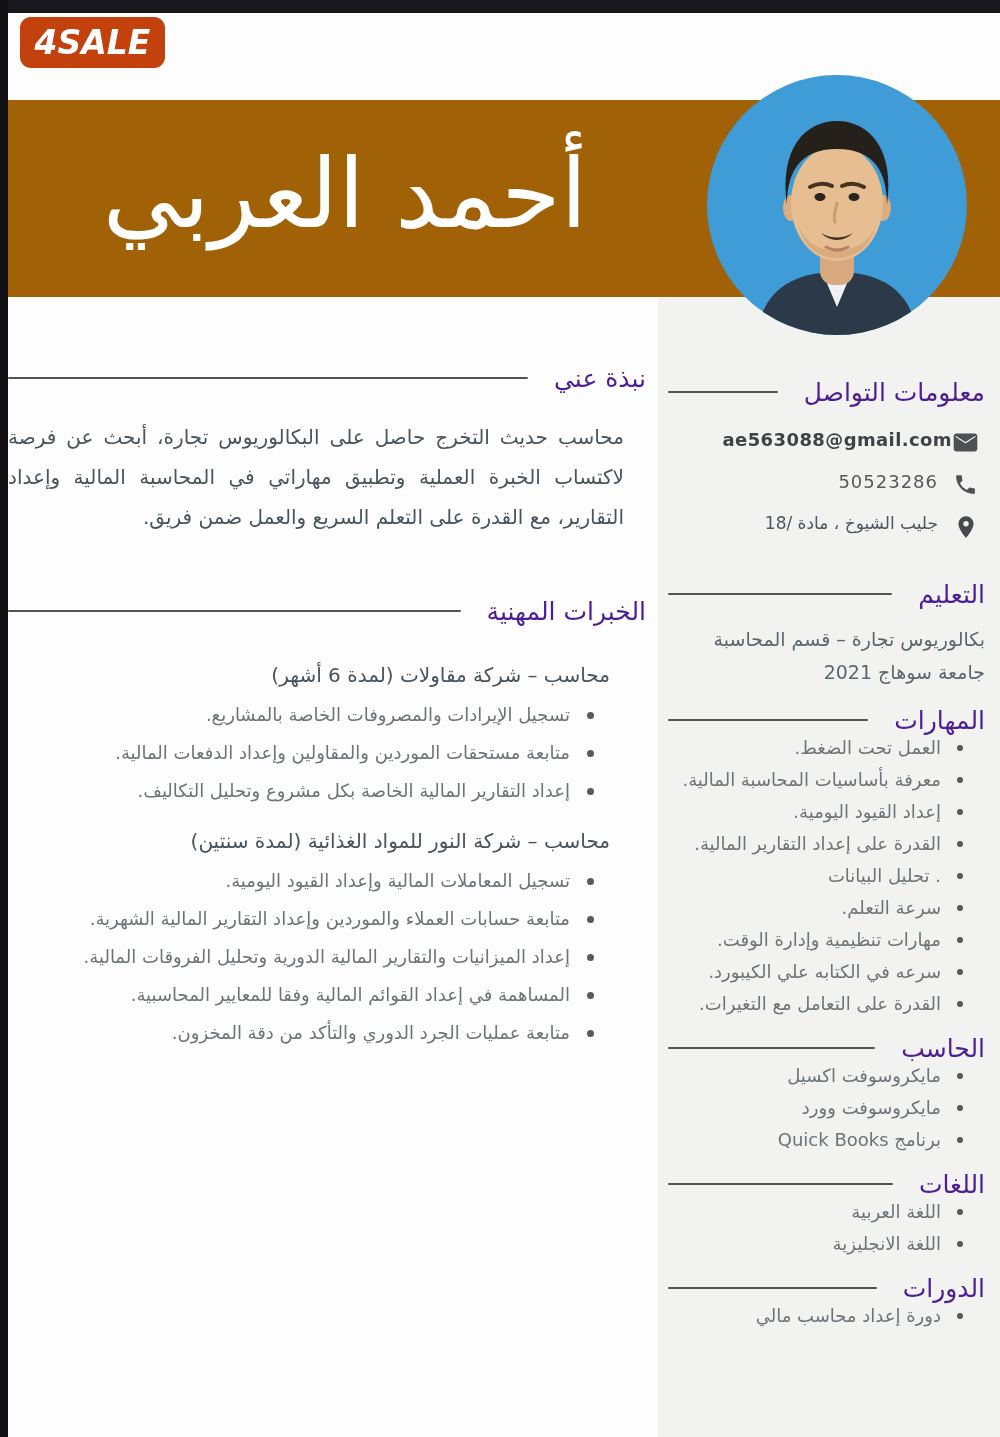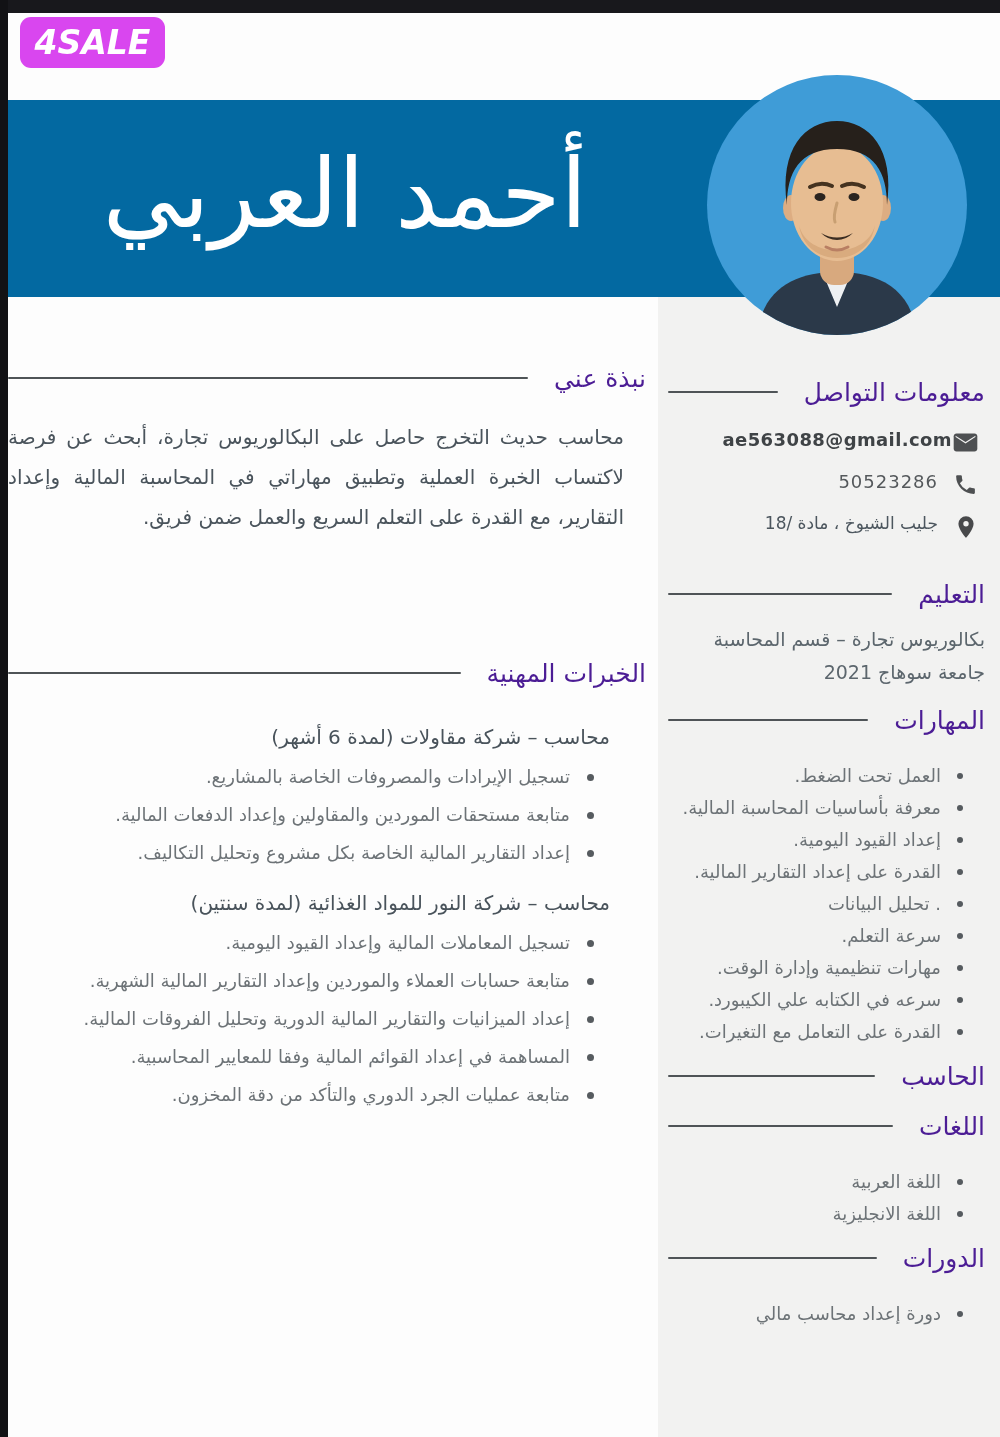--- a/index.html
+++ b/index.html
@@ -3,44 +3,44 @@
 <meta charset="utf-8">
 <style>
   * { margin:0; padding:0; box-sizing:border-box; }
   html,body { background:#2a2a2e; }
   body { width:1000px; height:1437px; margin:0 auto; font-family:"DejaVu Sans", sans-serif; }
   #page { position:relative; width:1000px; height:1437px; background:#fdfdfd; overflow:hidden; }
 
   .top-bar { position:absolute; left:0; top:0; width:100%; height:13px; background:#18181c; }
   .left-strip { position:absolute; left:0; top:0; width:8px; height:100%; background:#121215; }
 
-  .badge { position:absolute; left:20px; top:17px; width:145px; height:51px; background:#d946ef;
+  .badge { position:absolute; left:20px; top:17px; width:145px; height:51px; background:#c2410c;
            border-radius:11px; display:flex; align-items:center; justify-content:center; }
   .badge span { color:#ffffff; font-weight:bold; font-style:italic; font-size:33px; letter-spacing:0px; }
 
-  .band { position:absolute; left:8px; right:0; top:100px; height:197px; background:#0369a1; }
+  .band { position:absolute; left:8px; right:0; top:100px; height:197px; background:#a16207; }
   .band .name { position:absolute; left:0; right:318px; top:0; height:197px;
                 display:flex; align-items:center; justify-content:center;
                 color:#ffffff; font-size:96px; direction:rtl; white-space:nowrap; padding-bottom:10px; }
 
   .photo { position:absolute; left:707px; top:75px; width:260px; height:260px; z-index:5; }
 
   .right-col { position:absolute; left:658px; right:0; top:297px; bottom:0; background:#f2f2f1;
                direction:rtl; padding:78px 15px 0 10px; overflow:hidden; }
   .left-col  { position:absolute; left:8px; top:297px; width:650px; bottom:0;
                direction:rtl; padding:64px 12px 0 0; overflow:hidden; }
 
   .sec-head { display:flex; align-items:center; height:34px; }
   .sec-head .t { color:#4c1d95; font-size:25px; white-space:nowrap; }
   .sec-head .rule { flex:1; height:2px; background:#4f5457; margin-inline-start:26px; border-radius:1px; }
 
   
   .about-text { margin:22px 22px 0 0; direction:rtl; text-align:justify;
                 font-size:20px; line-height:40px; color:#4a545c; }
-  .exp-head { margin-top:119px; }
+  .exp-head { margin-top:57px; }
   .job-heading { margin-top:34px; padding-right:36px; font-size:20px; line-height:26px; color:#49535b; }
   .job2 .job-heading { margin-top:24px; }
   ul.bullets { list-style:none; margin-top:14px; padding-right:52px; }
   ul.bullets li { position:relative; padding-right:24px; margin-bottom:12px;
                   font-size:18px; line-height:26px; color:#6d7377; }
   ul.bullets li::before { content:""; position:absolute; right:0; top:10px; width:7px; height:7px;
                           border-radius:50%; background:#565b5f; }
 
   
   .contact-rows { margin-top:20px; padding-right:6px; }
@@ -48,21 +48,21 @@
   .c-row .cicon { width:27px; height:27px; flex:0 0 27px; display:flex; align-items:center; justify-content:center; }
   .c-row .ctext { margin-inline-start:14px; }
   .c-email { font-size:18px; font-weight:bold; color:#3f4346; letter-spacing:.4px; direction:ltr; }
   .c-phone { font-size:18px; color:#55595c; letter-spacing:1px; }
   .c-addr  { font-size:17px; color:#4c565e; }
 
   .edu-head { margin-top:22px; }
   .edu-lines { margin-top:12px; font-size:19px; line-height:33px; color:#5c666d; }
 
   .skills-head { margin-top:14px; }
-  ul.rlist { list-style:none; margin-top:28px; padding-right:0; }
+  ul.rlist { list-style:none; margin-top:0; padding-right:0; }
   ul.rlist li { position:relative; margin-right:22px; padding-right:22px; margin-bottom:10px;
                 font-size:18px; line-height:22px; color:#6d7377; }
   ul.rlist li::before { content:""; position:absolute; right:0; top:8px; width:6px; height:6px;
                         border-radius:50%; background:#565b5f; }
 
   .comp-head, .lang-head, .course-head { margin-top:16px; }
 </style>
 </head>
 <body>
 
@@ -196,20 +196,25 @@
         <li>سرعة التعلم.</li>
         <li>مهارات تنظيمية وإدارة الوقت.</li>
         <li>سرعه في الكتابه علي الكيبورد.</li>
         <li>القدرة على التعامل مع التغيرات.</li>
       </ul>
 
     <div class="sec-head comp-head">
       <span class="t">الحاسب</span>
       <span class="rule"></span>
     </div>
+    <ul class="rlist">
+        <li>مايكروسوفت اكسيل</li>
+        <li>مايكروسوفت وورد</li>
+        <li>برنامج Quick Books</li>
+      </ul>
 
     <div class="sec-head lang-head">
       <span class="t">اللغات</span>
       <span class="rule"></span>
     </div>
     <ul class="rlist">
         <li>اللغة العربية</li>
         <li>اللغة الانجليزية</li>
       </ul>
 

